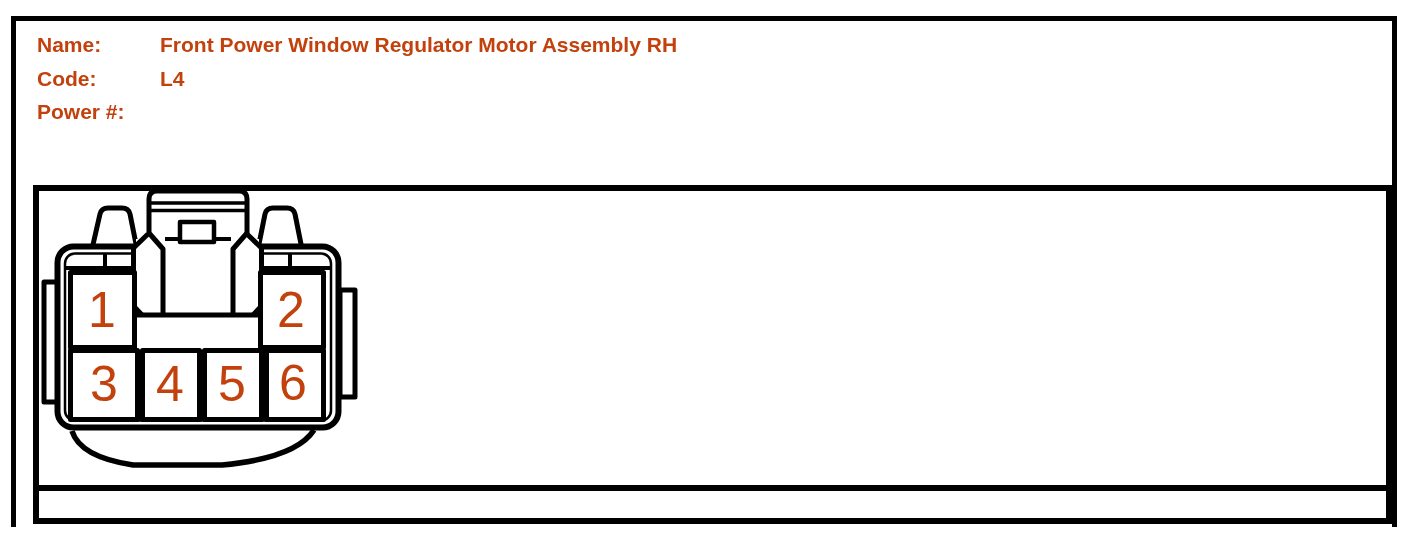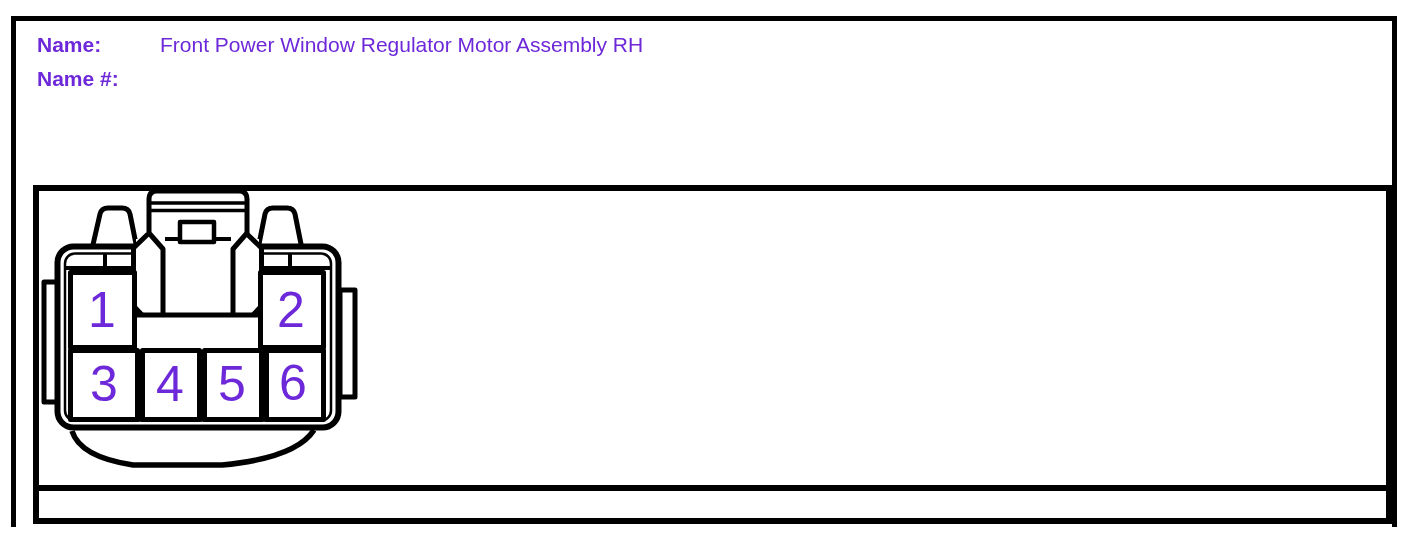--- a/index.html
+++ b/index.html
@@ -1,30 +1,30 @@
 <!DOCTYPE html>
 <html><head>
 <meta charset="utf-8">
 <style>
   html, body { margin:0; padding:0; background:#ffffff; }
   .canvas {
     position:relative; width:1408px; height:546px; background:#ffffff;
-    font-family:"Liberation Sans","DejaVu Sans",sans-serif; color:#6d28d9;
+    font-family:"Liberation Sans","DejaVu Sans",sans-serif; color:#c2410c;
     overflow:hidden;
   }
   .page {
     position:absolute; left:11px; top:16px;
     width:1376px; height:506px;
     border:5px solid #000; border-bottom:0;
     background:#fff;
   }
   .header { height:157px; padding:7px 0 0 21px; }
   .hrow  { display:flex; font-size:21px; line-height:33.5px; white-space:nowrap; }
   .hlabel{ width:123px; font-weight:bold; }
-  .hvalue{ font-weight:normal;text-align:center; }
+  .hvalue{ font-weight:bold;text-align:center; }
 
   .diagram-box { margin-left:17px; width:1347px; border:6px solid #000; background:#fff; }
   .box-main   { position:relative; height:294px; background:#fff; }
   .box-footer { height:27px; border-top:6px solid #000; background:#fff; }
 
   .connector-wrap { position:absolute; left:0; top:-2px; width:330px; height:282px; }
   .connector-wrap svg { position:absolute; left:0; top:0; }
   .pin-num {
     position:absolute; width:44px; height:54px;
     font-size:50px; line-height:54px; text-align:center;
@@ -36,21 +36,25 @@
 
 <div class="canvas">
   <div class="page">
 
     <div class="header">
       <div class="hrow">
         <span class="hlabel">Name:</span>
         <span class="hvalue">Front Power Window Regulator Motor Assembly RH</span>
       </div>
       <div class="hrow">
-        <span class="hlabel">Name #:</span>
+        <span class="hlabel">Code:</span>
+        <span class="hvalue">L4</span>
+      </div>
+      <div class="hrow">
+        <span class="hlabel">Power #:</span>
       </div>
     </div>
 
     <div class="diagram-box">
       <div class="box-main">
 
         <div class="connector-wrap">
           <svg width="330" height="282" viewBox="0 0 330 282">
             <g stroke="#000" fill="none" stroke-linecap="butt" stroke-linejoin="round">
 

